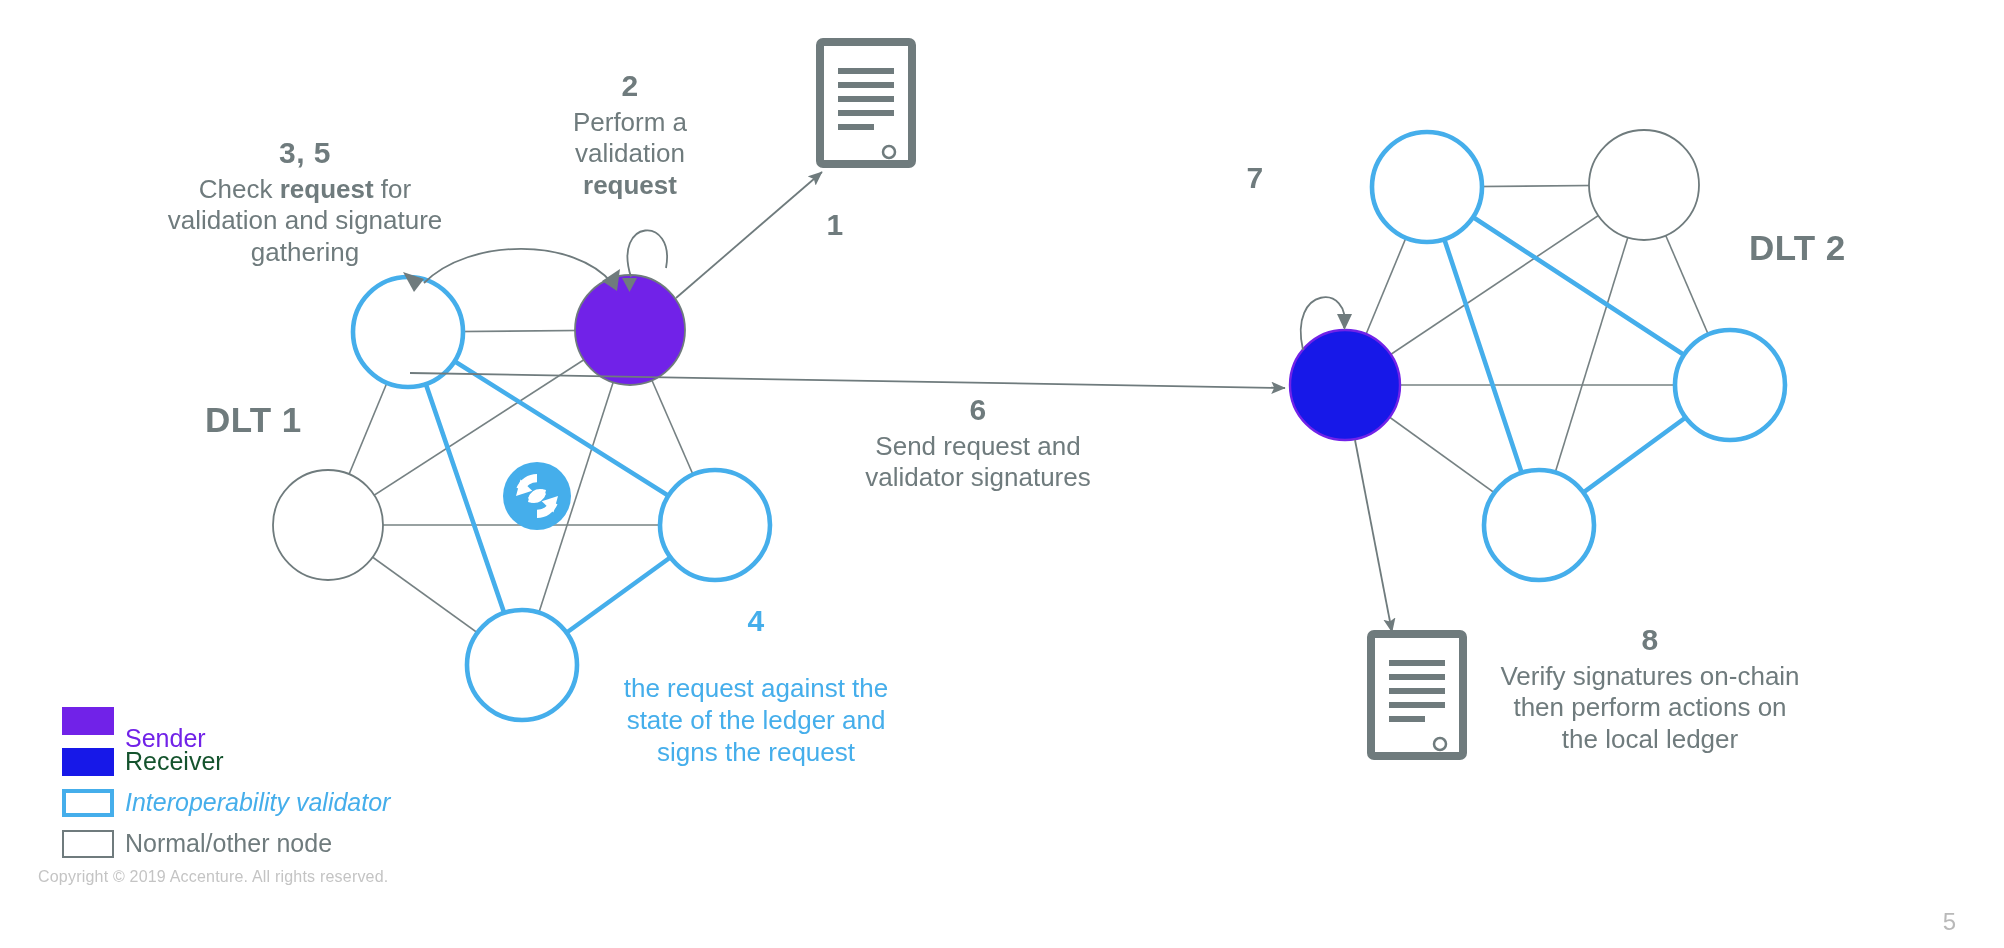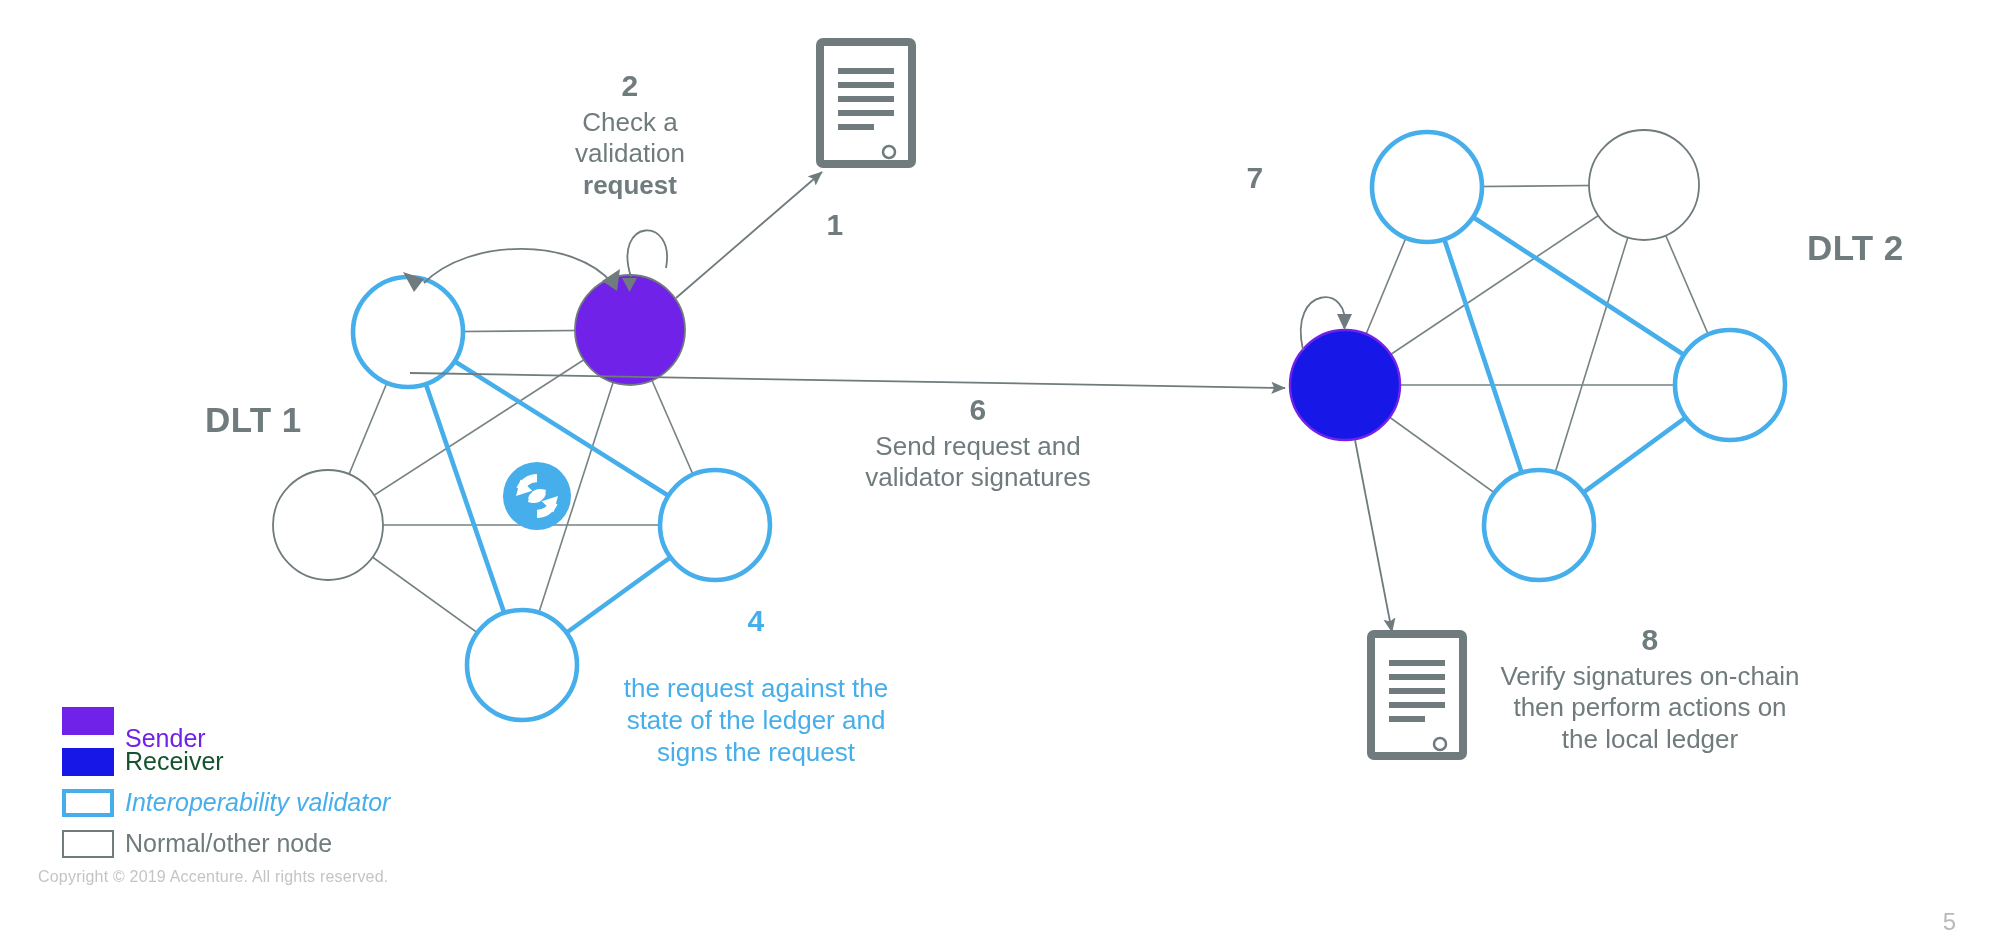--- a/index.html
+++ b/index.html
@@ -205,24 +205,28 @@
       <rect x="1371" y="634" width="92" height="122" rx="3" fill="#ffffff" stroke="#6f7b7d" stroke-width="8"></rect>
       <rect x="1389" y="660" width="56" height="6" fill="#6f7b7d"></rect>
       <rect x="1389" y="674" width="56" height="6" fill="#6f7b7d"></rect>
       <rect x="1389" y="688" width="56" height="6" fill="#6f7b7d"></rect>
       <rect x="1389" y="702" width="56" height="6" fill="#6f7b7d"></rect>
       <rect x="1389" y="716" width="36" height="6" fill="#6f7b7d"></rect>
       <circle cx="1440" cy="744" r="6" fill="none" stroke="#6f7b7d" stroke-width="2.5"></circle>
     </g>
   </svg>
 
+  <div class="callout" id="callout-3-5" style="left:140px; top:135px; width:330px;">
+    <span class="step-num">3, 5</span>
+    <span class="step-body"><span>Check </span><b>request</b><span> for</span><br><span>validation and signature</span><br><span>gathering</span></span>
+  </div>
 
   <div class="callout" id="callout-2" style="left:520px; top:68px; width:220px;">
     <span class="step-num">2</span>
-    <span class="step-body"><span>Check a</span><br><span>validation</span><br><b>request</b></span>
+    <span class="step-body"><span>Perform a</span><br><span>validation</span><br><b>request</b></span>
   </div>
 
   <div class="callout" id="callout-1" style="left:700px; top:207px; width:270px;">
     <span class="step-num">1</span>
   </div>
 
   <div class="callout accent" id="callout-4" style="left:588px; top:603px; width:336px;">
     <span class="step-num">4</span>
     <span class="step-body"><br><span>the request against the</span><br><span>state of the ledger and</span><br><span>signs the request</span></span>
   </div>
@@ -236,21 +240,21 @@
     <span class="step-num">7</span>
   </div>
 
   <div class="callout" id="callout-8" style="left:1480px; top:622px; width:340px;">
     <span class="step-num">8</span>
     <span class="step-body"><span>Verify signatures on-chain</span><br><span>then perform actions on</span><br><span>the local ledger</span></span>
   </div>
 
   <div class="dlt-label" id="dlt1-label" style="left:205px; top:400px;">DLT 1</div>
 
-  <div class="dlt-label" id="dlt2-label" style="left:1807px; top:228px;">DLT 2</div>
+  <div class="dlt-label" id="dlt2-label" style="left:1749px; top:228px;">DLT 2</div>
 
   <div id="legend">
 
     <div class="legend-row">
       <span class="legend-swatch" style="background:#7122e8; border:3px solid #7122e8;"></span>
       <span class="legend-text" style="color:#7122e8;margin-top:36px;">Sender</span>
     </div>
 
     <div class="legend-row">
       <span class="legend-swatch" style="background:#1718e8; border:3px solid #1718e8;"></span>

